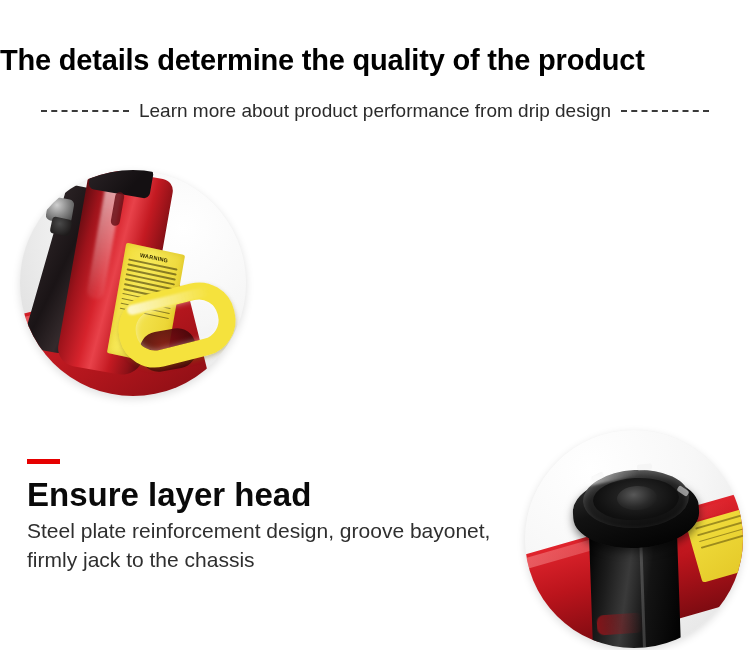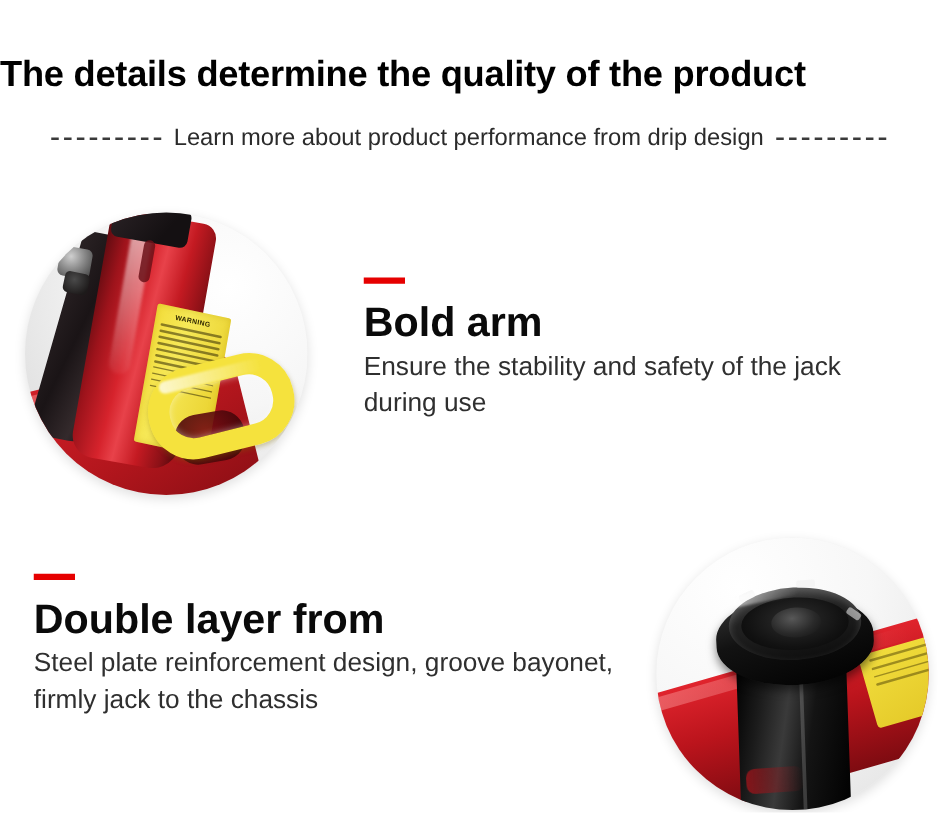--- a/index.html
+++ b/index.html
@@ -499,29 +499,24 @@
         <div class="warn-line"></div>
         <div class="warn-line"></div>
       </div>
 
       <div class="dark-red-shadow"></div>
       <div class="grip"></div>
       <div class="grip-gloss"></div>
     </div>
   </div>
 
-  <div id="feature-arm-text">
-    <div class="accent-bar"></div>
-    <div class="feature-title">Bold arm</div>
-    <div class="feature-desc">Ensure the stability and safety of the jack during use</div>
-  </div>
 
   <div id="feature-head-text">
     <div class="accent-bar"></div>
-    <div class="feature-title">Double layer from</div>
+    <div class="feature-title">Ensure layer head</div>
     <div class="feature-desc">Steel plate reinforcement design, groove bayonet, firmly jack to the chassis</div>
   </div>
 
   <div class="photo-circle" id="photo-head">
     <div class="photo-inner">
       <div class="bg"></div>
       <div class="red-band"></div>
       <div class="red-band-hi"></div>
 
       <div class="yellow-strip">

